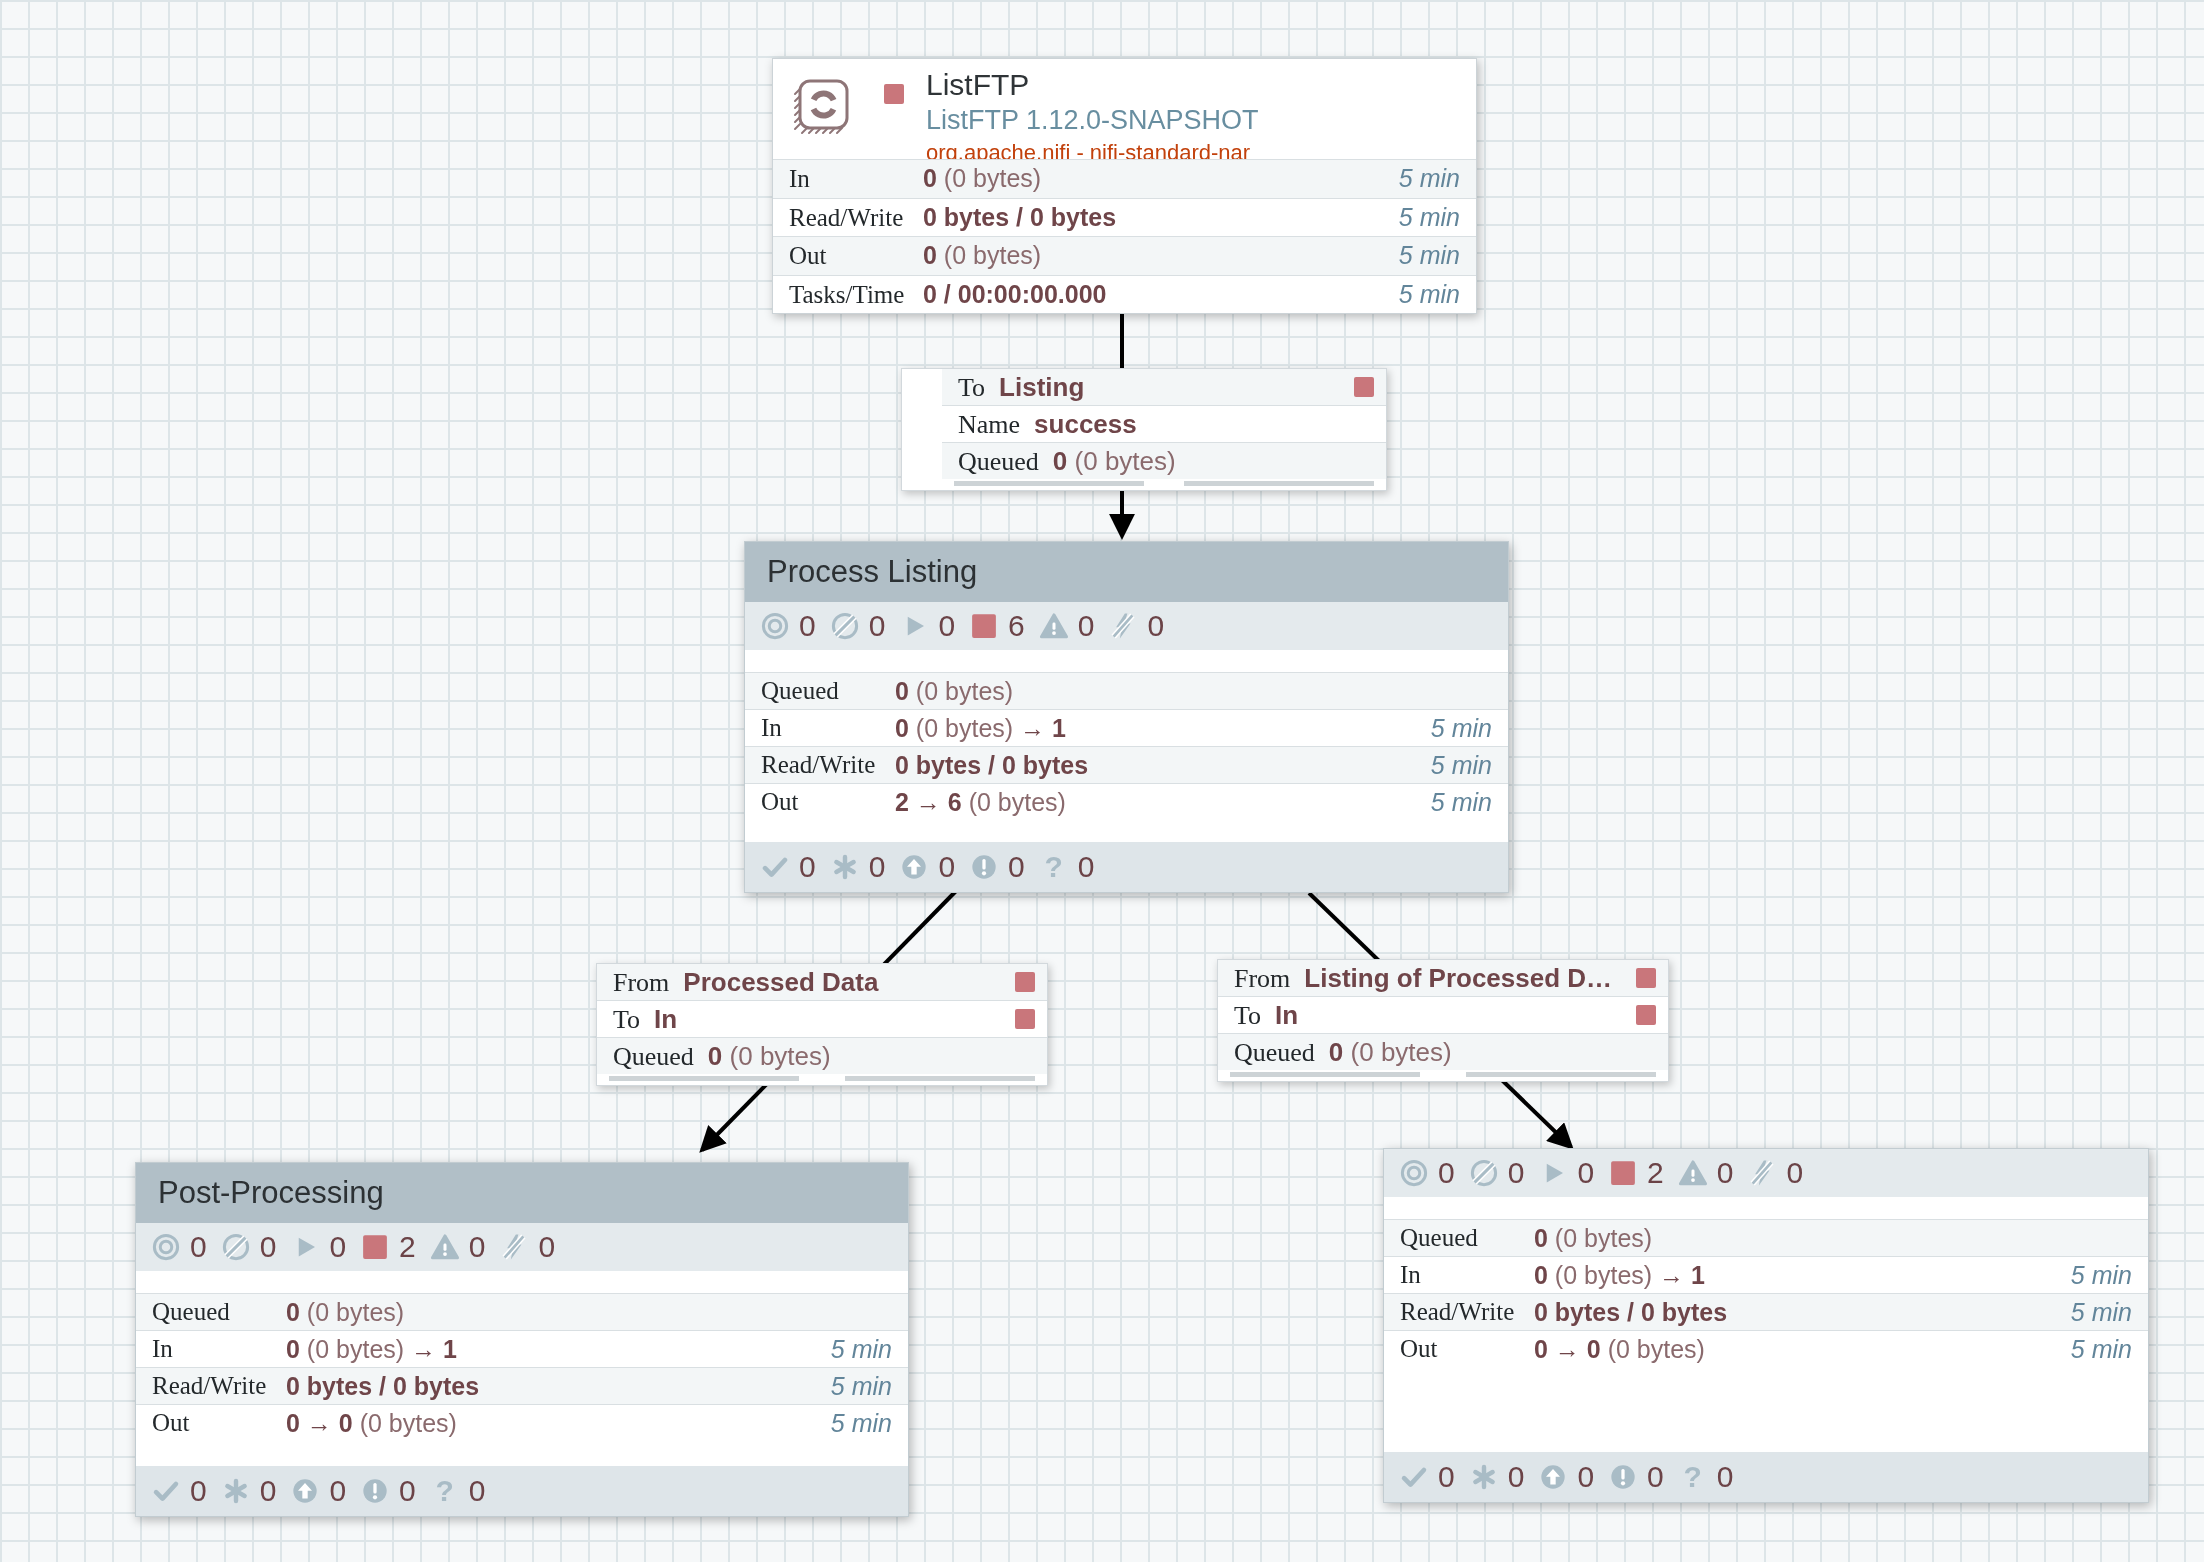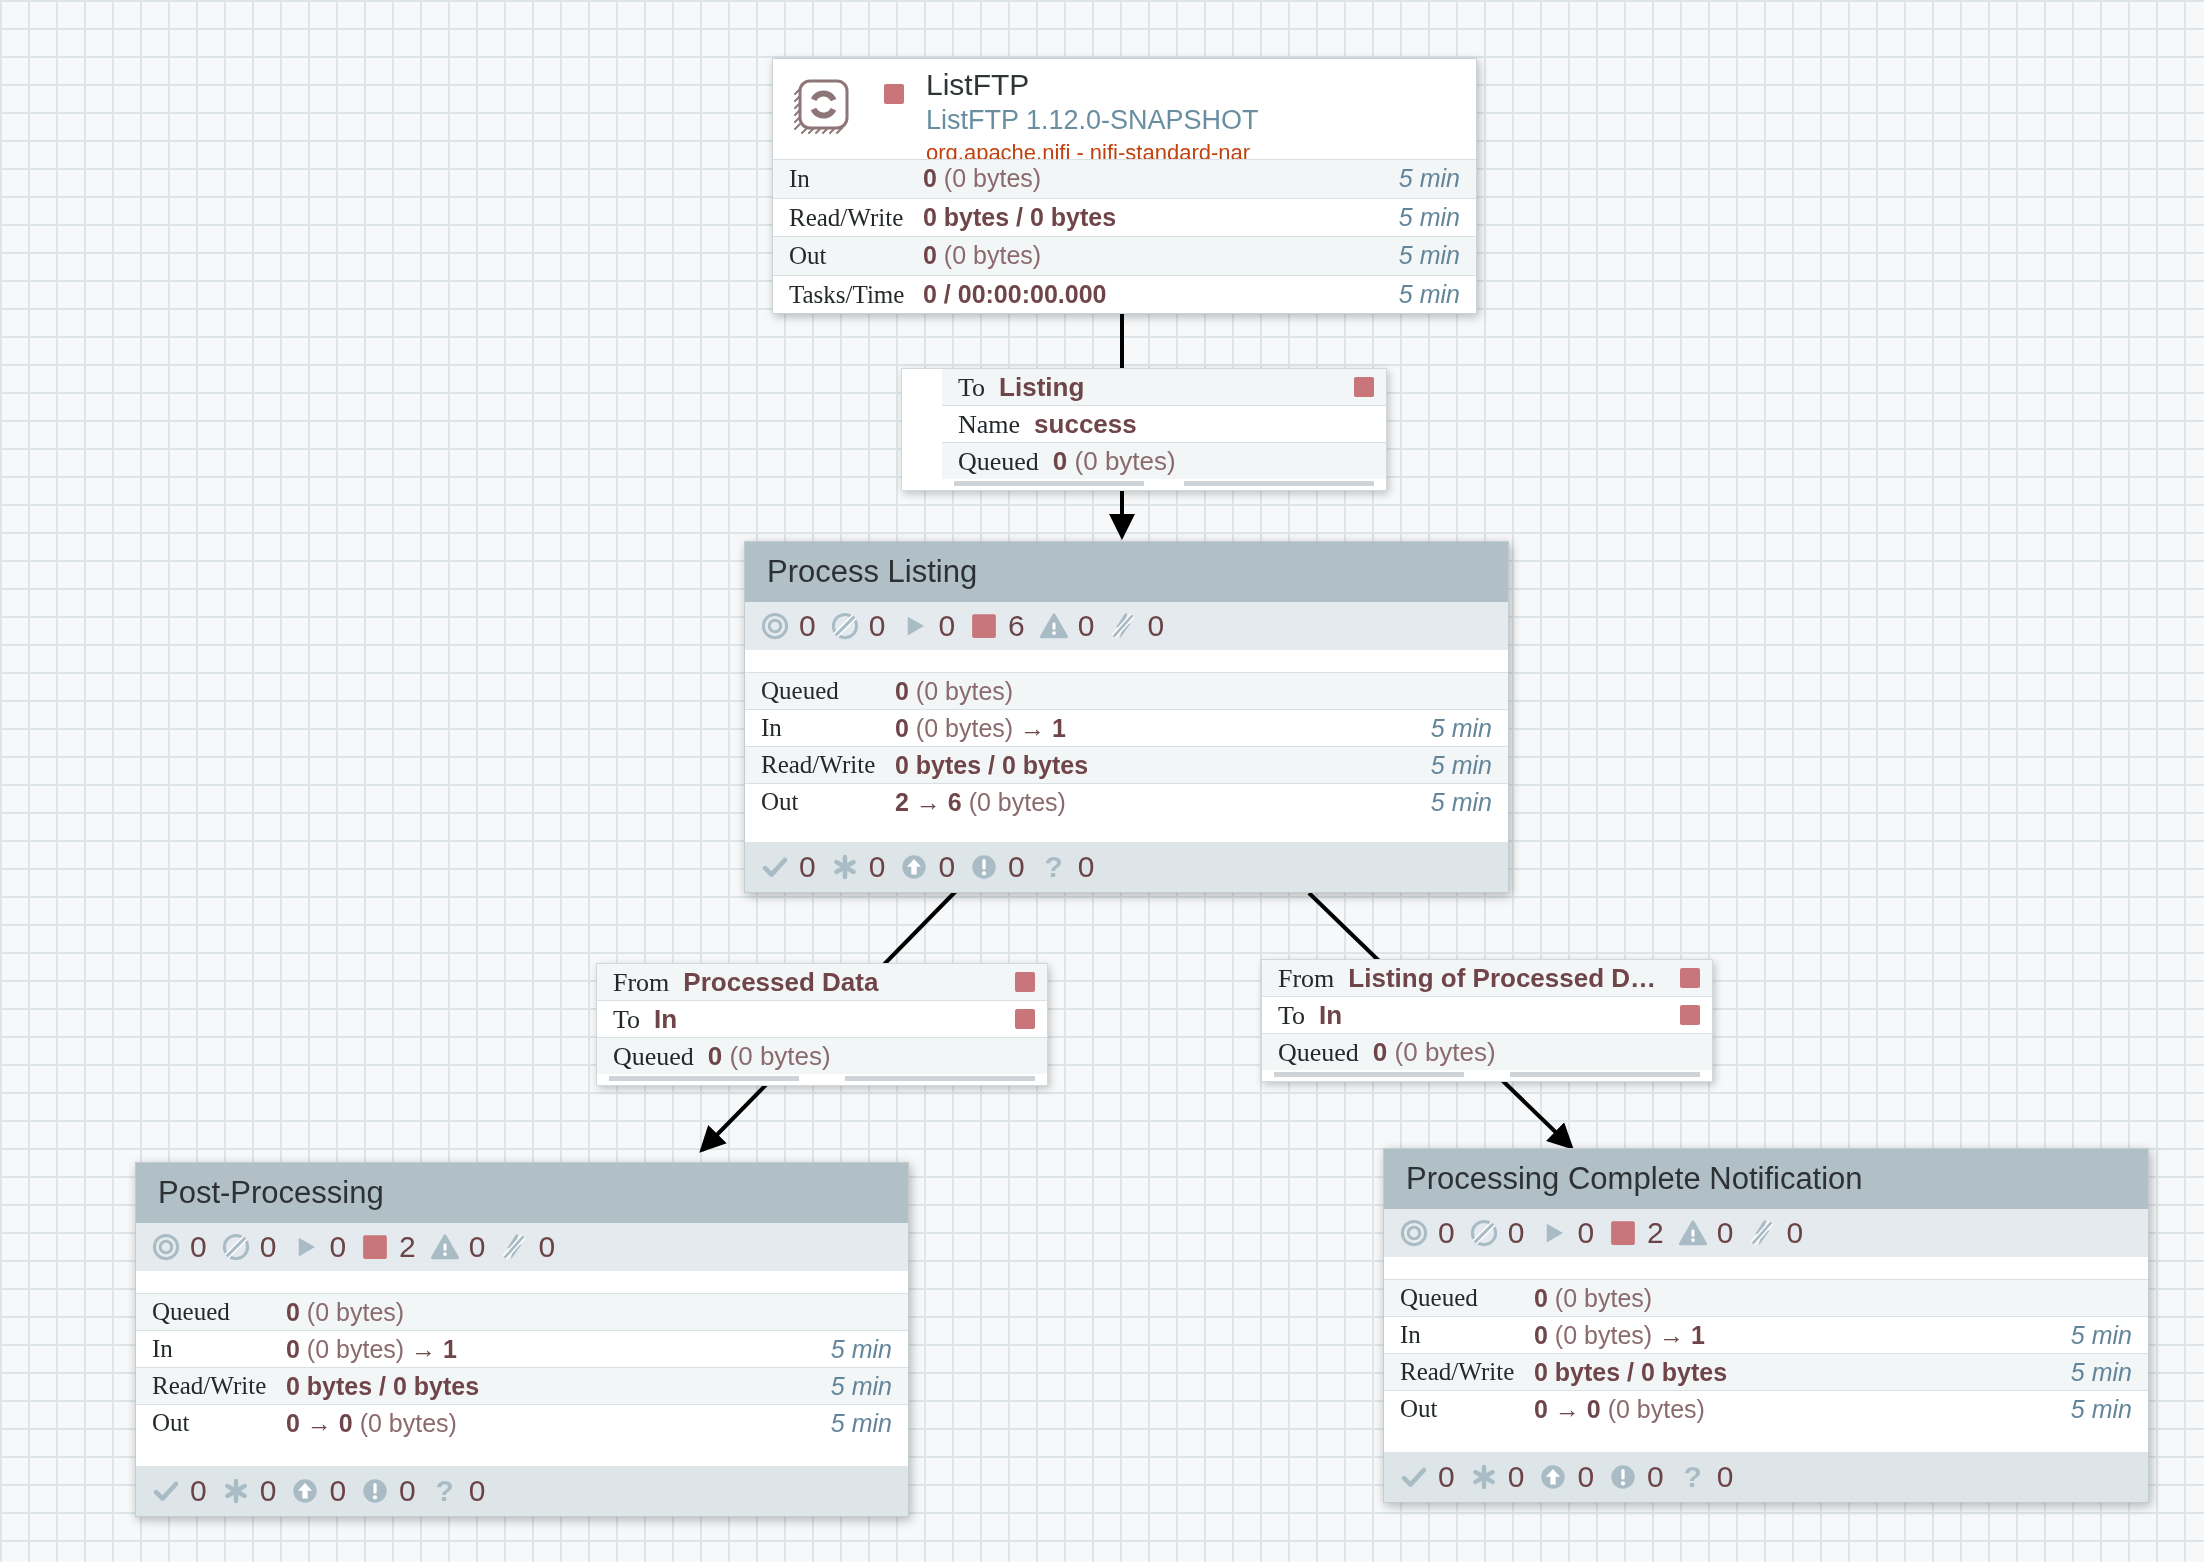--- a/index.html
+++ b/index.html
@@ -143,21 +143,21 @@
   <div class="conn" style="left:596px;top:963px;width:450px;">
       <div class="conn-row alt"><span class="conn-label">From</span><span class="conn-value"><b>Processed Data</b></span><span class="mini-sq"></span></div>
       <div class="conn-row"><span class="conn-label">To</span><span class="conn-value"><b>In</b></span><span class="mini-sq"></span></div>
       <div class="conn-row alt"><span class="conn-label">Queued</span><span class="conn-value"><b>0</b><span class="dim"> (0 bytes)</span></span></div>
       <div class="conn-bars">
         <span class="qbar l"></span>
         <span class="qbar r"></span>
       </div>
     </div>
 
-  <div class="conn" style="left:1217px;top:959px;width:450px;margin-left:44px;">
+  <div class="conn" style="left:1217px;top:959px;width:450px;">
       <div class="conn-row alt"><span class="conn-label">From</span><span class="conn-value"><b>Listing of Processed D…</b></span><span class="mini-sq"></span></div>
       <div class="conn-row"><span class="conn-label">To</span><span class="conn-value"><b>In</b></span><span class="mini-sq"></span></div>
       <div class="conn-row alt"><span class="conn-label">Queued</span><span class="conn-value"><b>0</b><span class="dim"> (0 bytes)</span></span></div>
       <div class="conn-bars">
         <span class="qbar l"></span>
         <span class="qbar r"></span>
       </div>
     </div>
 
   <div class="group" style="left:744px;top:541px;width:763px;height:350px;">
@@ -418,23 +418,20 @@
         <span class="icon-item">
           <span class="ic">
             <span class="qmark">?</span>
           </span>
           <span class="cnt">0</span>
         </span>
       </div>
   </div>
 
   <div class="group" style="left:1383px;top:1148px;width:764px;height:353px;">
-    <div class="g-header">
-      <span class="g-title">Processing Complete Notification</span>
-    </div>
     <div class="g-status">
         <span class="icon-item">
           <span class="ic">
             <svg width="30" height="30" viewBox="0 0 24 24">
               <circle cx="12" cy="12" r="9.3" fill="none" stroke="#a9bcc6" stroke-width="2.4"></circle>
               <circle cx="12" cy="12" r="4.6" fill="none" stroke="#a9bcc6" stroke-width="2.4"></circle>
             </svg>
           </span>
           <span class="cnt">0</span>
         </span>

